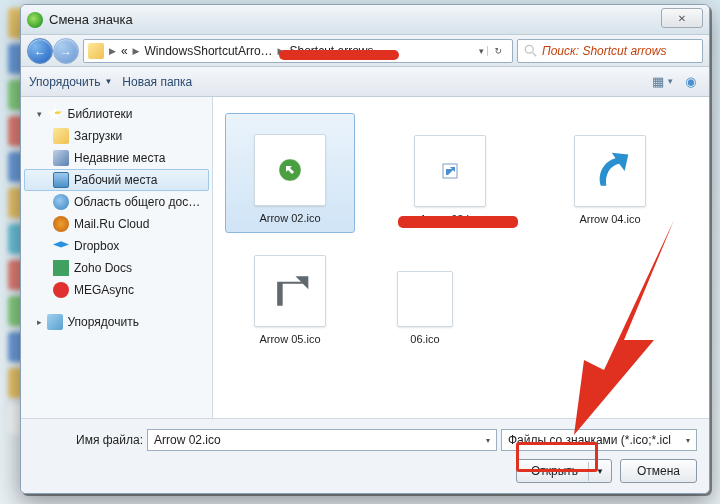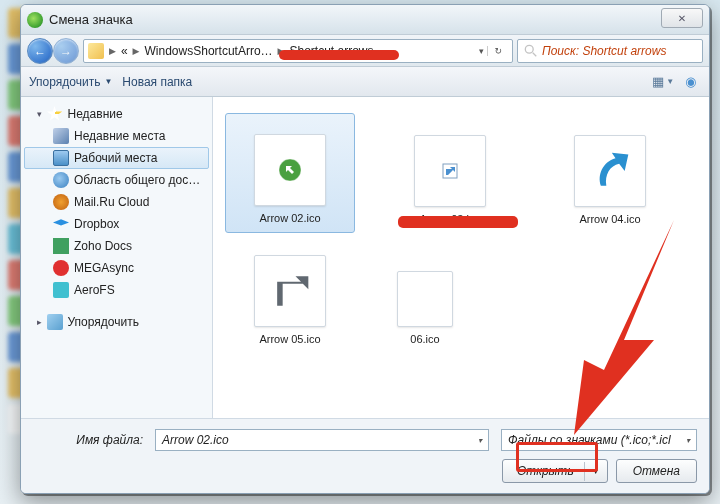--- a/index.html
+++ b/index.html
@@ -61,21 +61,21 @@
   .file.sel { background: linear-gradient(180deg,#eaf3fb,#d0e4f6); border: 1px solid #8ab8e0; border-radius: 3px; }
   .thumb { width: 72px; height: 72px; border: 1px solid #d0d8e0; background: #fff; border-radius: 2px; display: flex; align-items: center; justify-content: center; box-shadow: 0 1px 2px rgba(0,0,0,.1); }
   .fname { font-size: 11px; text-align: center; }
   .arr-green{width:44px;height:44px}
   .arr-ball{width:24px;height:24px}
   .arr-blue{width:44px;height:44px}
   .arr-gray{width:44px;height:44px}
   .arr-sm{width:16px;height:16px}
 
   .bottom { border-top: 1px solid #d0dae4; background: #f0f4f8; padding: 10px 12px; display: flex; flex-direction: column; gap: 8px; }
-  .row { display: flex; align-items: center; gap: 12px; font-style: italic; }
+  .row { display: flex; align-items: center; gap: 4px; }
   .row .lbl { width: 110px; text-align: right; }
   .filename-box { flex: 1; height: 22px; background: #fff; border: 1px solid #9ab0c2; padding: 0 6px; display: flex; align-items: center; justify-content: space-between; }
   .filter-box { width: 196px; height: 22px; background: #fff; border: 1px solid #9ab0c2; padding: 0 6px; display: flex; align-items: center; justify-content: space-between; white-space: nowrap; overflow: hidden; }
   .btns { display: flex; justify-content: space-between; gap: 8px; margin-left: auto; }
   .btn { height: 24px; padding: 1px 16px; border: 1px solid #8a98a8; border-radius: 3px; background: linear-gradient(180deg,#fdfefe,#e6eaee); display: flex; align-items: center; font-size: 12px; }
   .btn.split { padding: 0 0 0 14px; }
   .btn.split .dd { border-left: 1px solid #bac4ce; margin-left: 10px; padding: 5px 7px; font-size: 8px; }
   .dd-arr { font-size: 8px; color: #555; }
 
   .anno-red { position:absolute; background:#e03020; border-radius:5px; pointer-events:none; }
@@ -175,22 +175,26 @@
       <div class="tool-icn" style="color:#4a90d0">◉</div>
     </div>
   </div>
 
   <div class="body">
     <div class="sidebar">
       <div class="sb-section">
         <div class="sb-head">
           <span class="tri">▾</span>
           <span class="ico star"></span>
-          <span>Недавние</span>
-        </div>
+          <span>Библиотеки</span>
+        </div>
+        <div class="sb-item">
+            <span class="ico folder"></span>
+            <span>Загрузки</span>
+          </div>
         <div class="sb-item">
             <span class="ico folder" style="background:linear-gradient(135deg,#c0d0e8,#5a80b0)"></span>
             <span>Недавние места</span>
           </div>
         <div class="sb-item sel">
             <span class="ico monitor"></span>
             <span>Рабочий места</span>
           </div>
         <div class="sb-item">
             <span class="ico globe"></span>
@@ -204,24 +208,20 @@
             <span class="ico dropbox"></span>
             <span>Dropbox</span>
           </div>
         <div class="sb-item">
             <span class="ico zoho"></span>
             <span>Zoho Docs</span>
           </div>
         <div class="sb-item">
             <span class="ico mega"></span>
             <span>MEGAsync</span>
-          </div>
-        <div class="sb-item">
-            <span class="ico aero"></span>
-            <span>AeroFS</span>
           </div>
       </div>
       <div class="sb-section">
         <div class="sb-head">
           <span class="tri">▸</span>
           <span class="ico folder" style="background:linear-gradient(135deg,#a0d0f0,#5aa0d0)"></span>
           <span>Упорядочить</span>
         </div>
       </div>
     </div>

